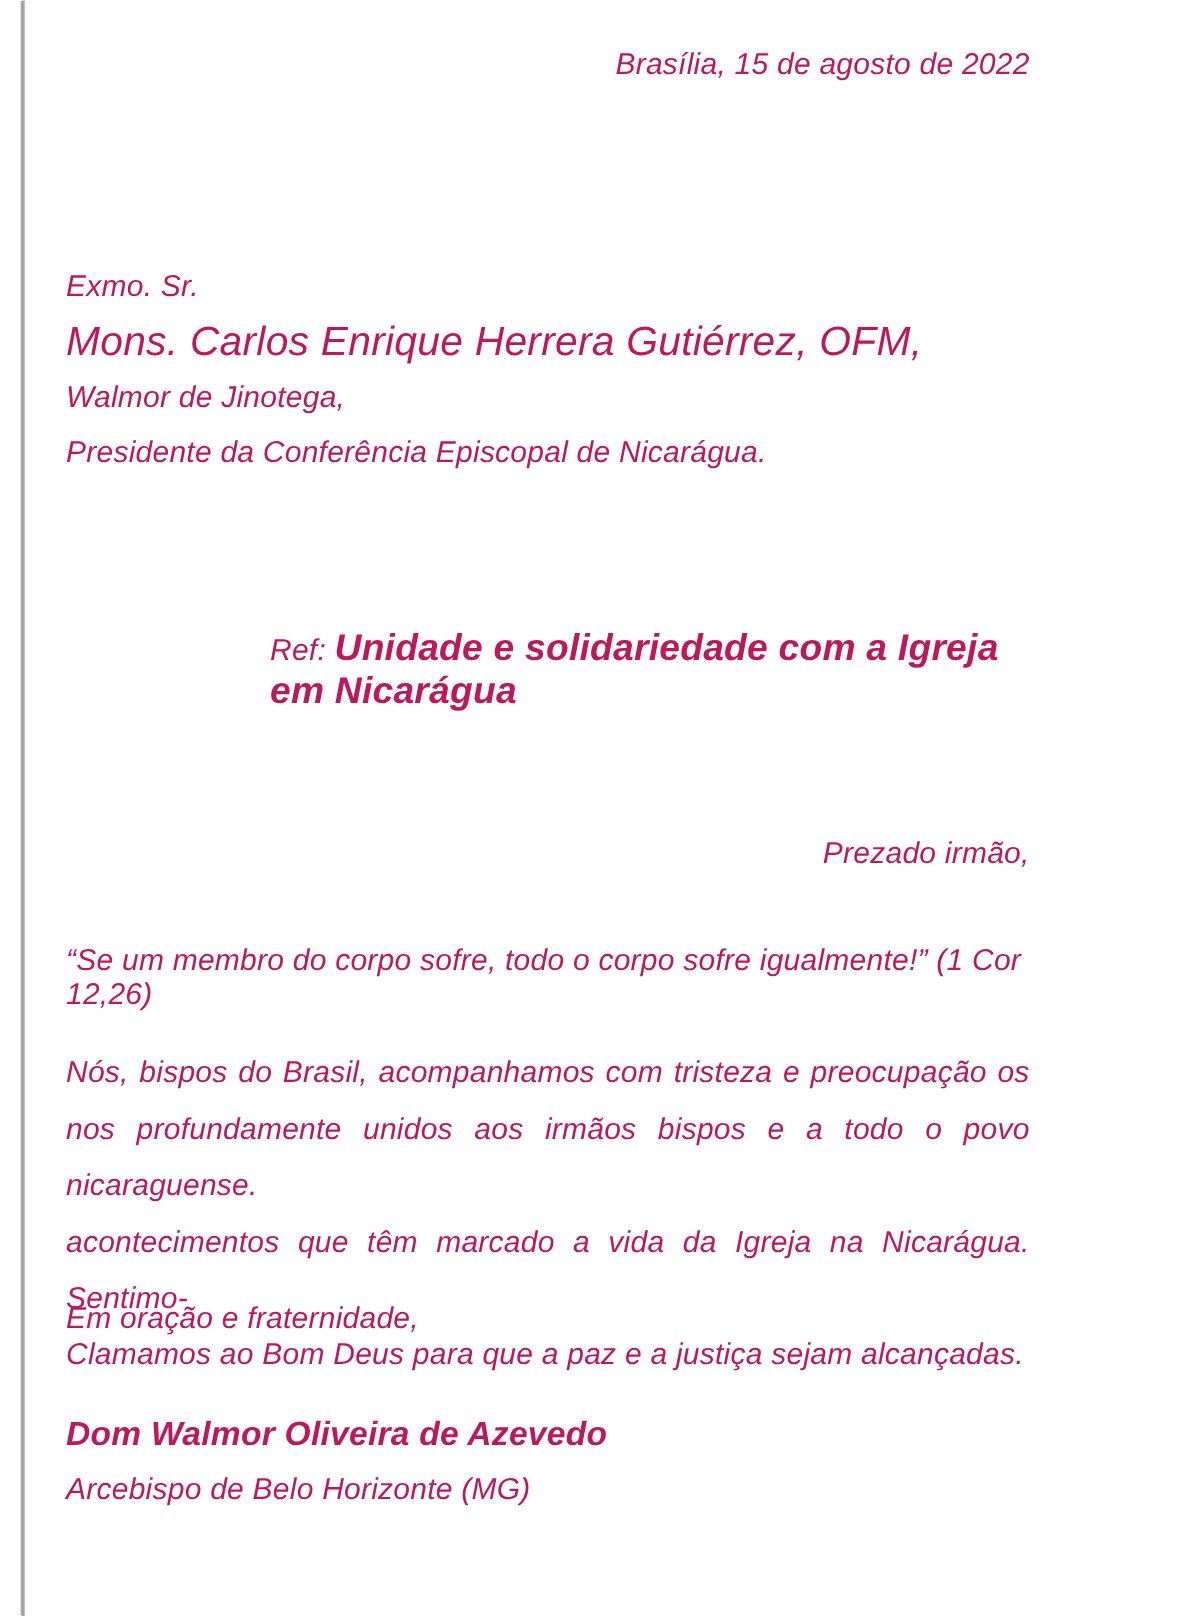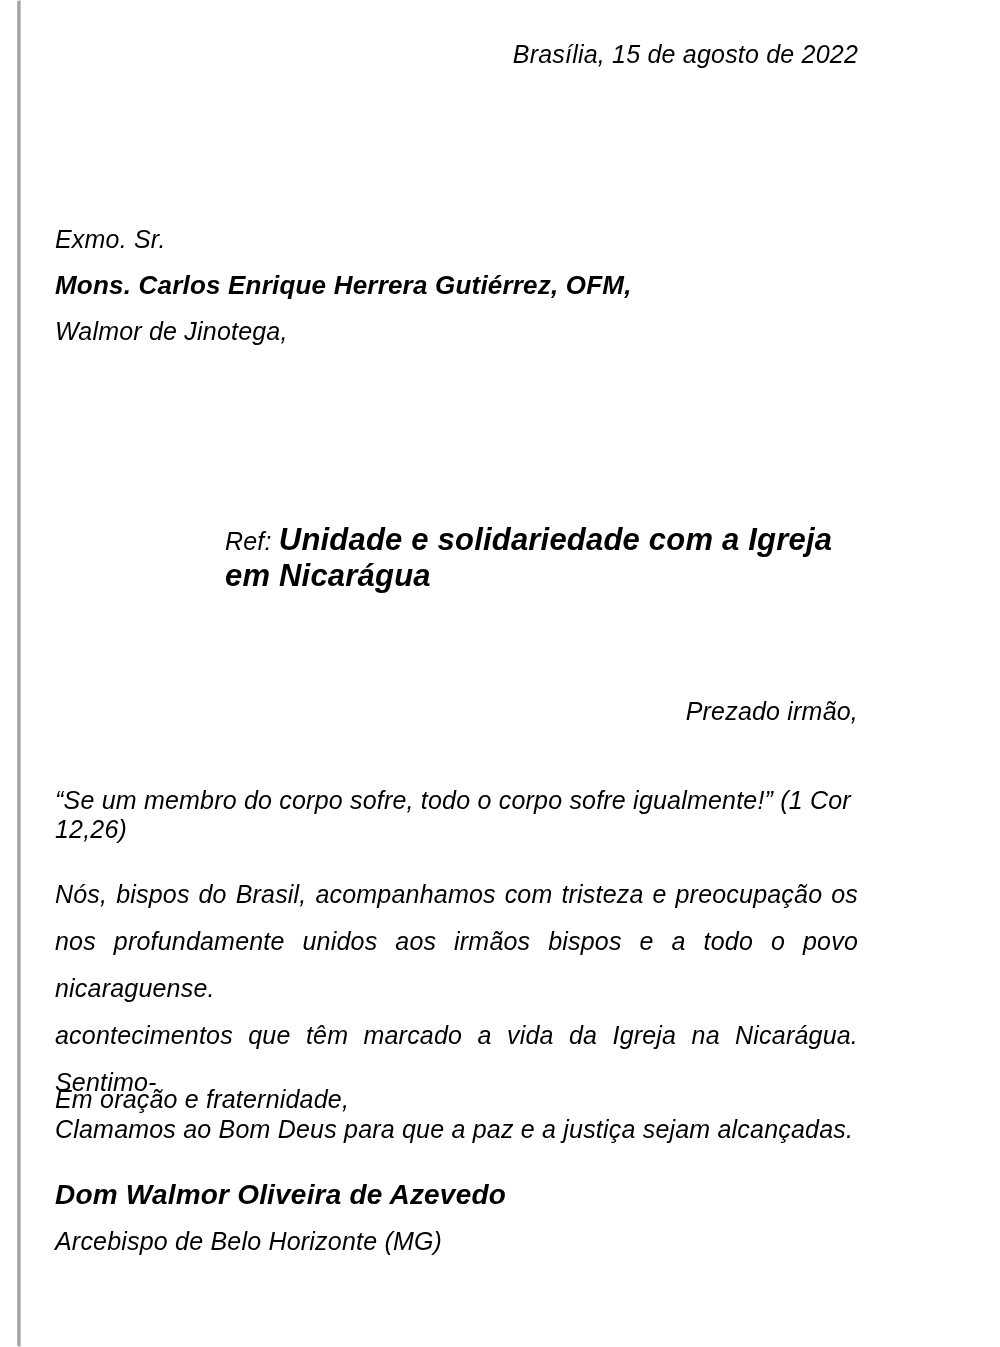--- a/index.html
+++ b/index.html
@@ -4,21 +4,21 @@
 <style>
   * { margin: 0; padding: 0; box-sizing: border-box; }
   html, body { background: #ffffff; }
   .page {
     position: relative;
     width: 1000px;
     height: 1347px;
     background: #ffffff;
     font-family: "Liberation Sans", sans-serif;
     font-style: italic;
-    color: #000000;
+    color: #be185d;
     overflow: hidden;
     border-radius: 24px;
   }
   .scan-edge {
     position: absolute;
     left: 17px;
     top: 0;
     bottom: 0;
     width: 4px;
     background: linear-gradient(to right, #c9c9c9 0%, #9a9a9a 40%, #a8a8a8 70%, #dddddd 100%);
@@ -28,21 +28,21 @@
     left: 55px;
     width: 803px;
     font-size: 25px;
     letter-spacing: 0.2px;
   }
   .dateline {
     top: 40px;
     text-align: right;
   }
   .recipient { top: 216px; line-height: 46px; }
-  .recipient .name { font-weight: bold; font-size: 26px; }
+  .recipient .name { font-weight: normal; font-size: 34px; }
   .refline { top: 522px; padding-left: 170px; }
   .refline .subject { font-weight: bold; font-size: 31px; }
   .greeting { top: 697px; text-align: right; }
   .quote { top: 786px; }
   .bodytext { top: 871px; line-height: 47px; }
   .bodytext .jline { text-align: justify; text-align-last: justify; font-style: italic; }
   .closing { top: 1085px; }
   .signature { top: 1172px; line-height: 46px; }
   .signature .sig-name { font-weight: bold; font-size: 28px; }
 </style>
@@ -52,20 +52,21 @@
 <div class="page">
 
   <div class="scan-edge"></div>
 
   <div class="block dateline">Brasília, 15 de agosto de 2022</div>
 
   <div class="block recipient">
     <div>Exmo. Sr.</div>
     <div class="name">Mons. Carlos Enrique Herrera Gutiérrez, OFM,</div>
     <div>Walmor de Jinotega,</div>
+    <div>Presidente da Conferência Episcopal de Nicarágua.</div>
   </div>
 
   <div class="block refline">
     <span>Ref: </span><span class="subject">Unidade e solidariedade com a Igreja em Nicarágua</span>
   </div>
 
   <div class="block greeting">Prezado irmão,</div>
 
   <div class="block quote">“Se um membro do corpo sofre, todo o corpo sofre igualmente!” (1 Cor 12,26)</div>
 

